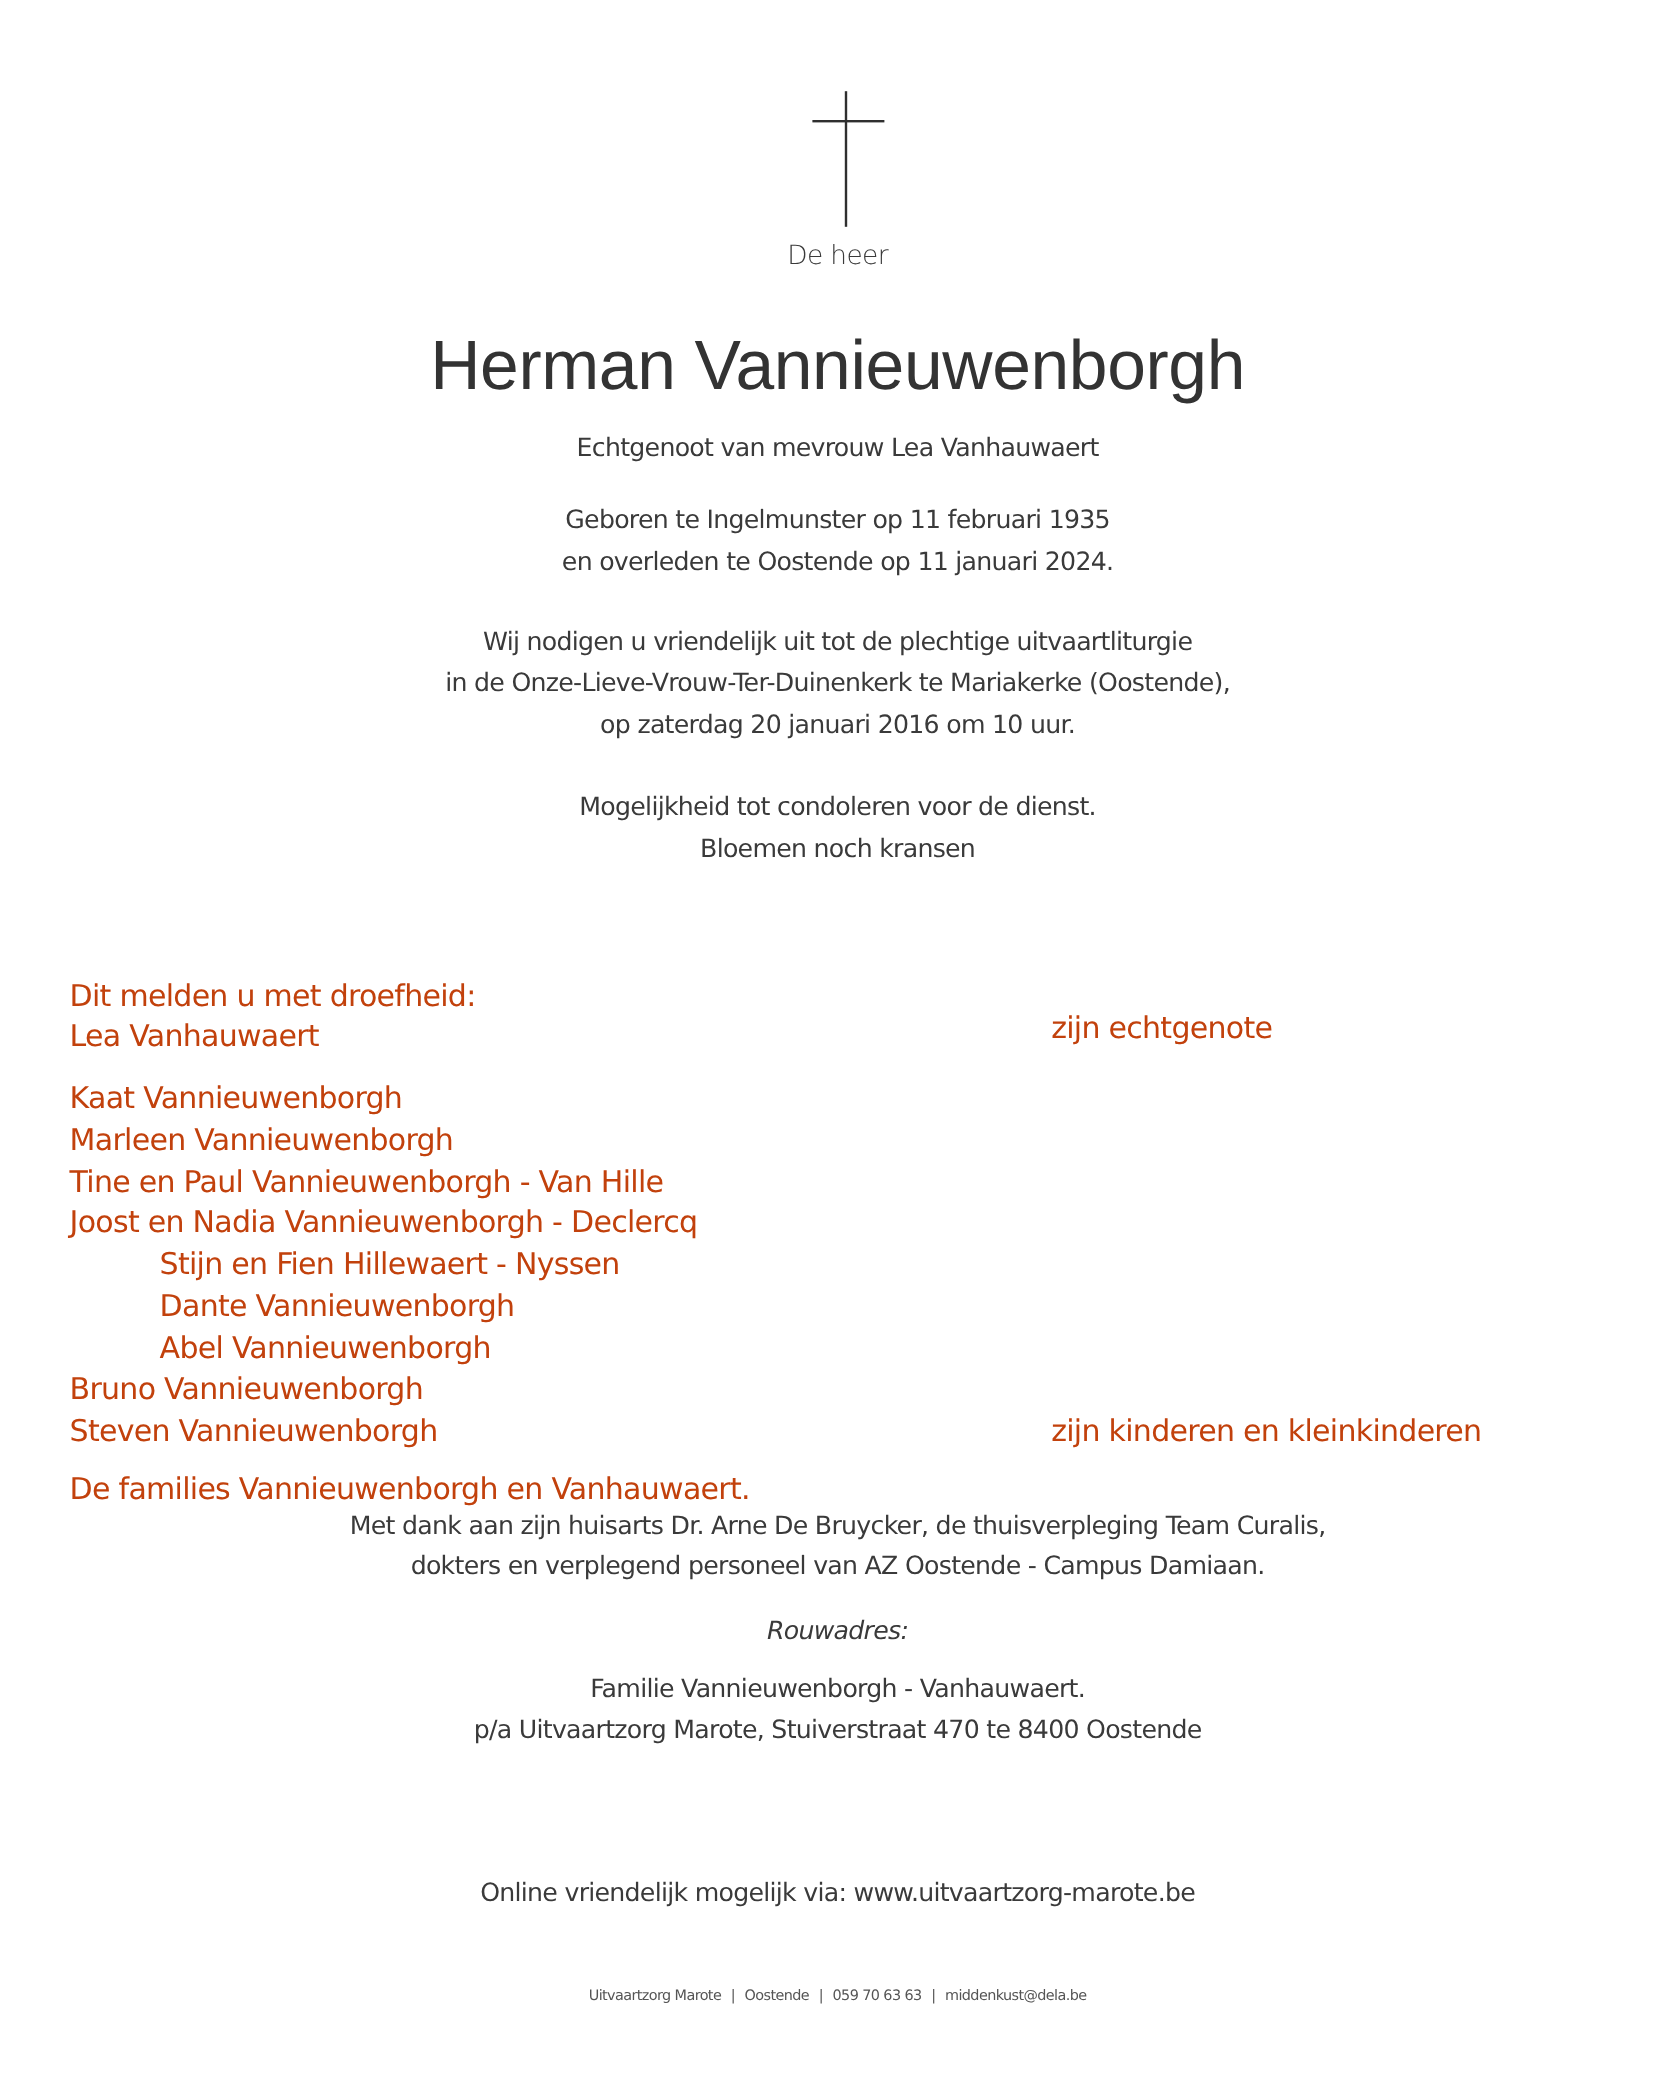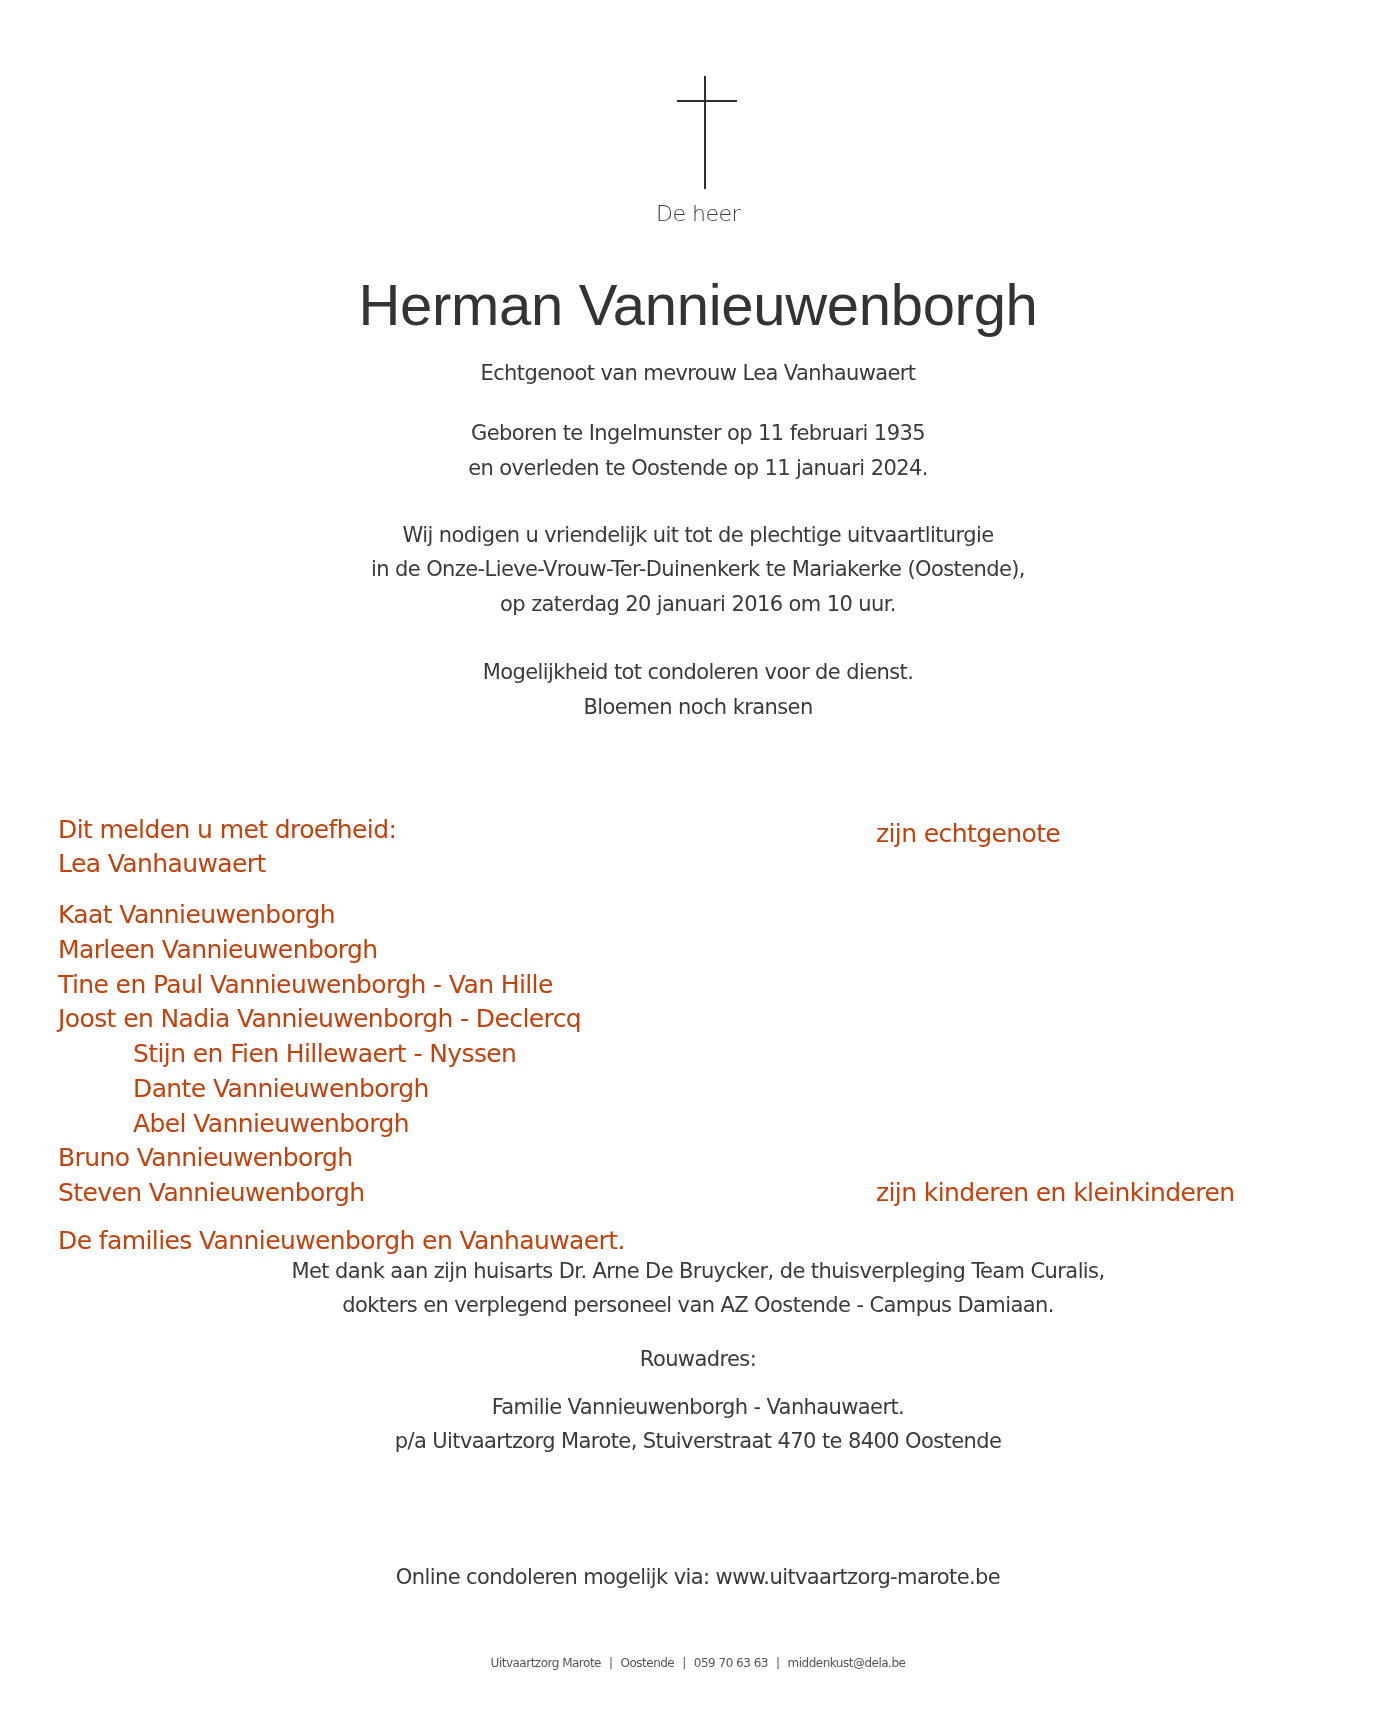--- a/index.html
+++ b/index.html
@@ -98,43 +98,43 @@
 
 <div class="center body-line" style="top:520px;">Wij nodigen u vriendelijk uit tot de plechtige uitvaartliturgie</div>
 <div class="center body-line" style="top:554px;">in de Onze-Lieve-Vrouw-Ter-Duinenkerk te Mariakerke (Oostende),</div>
 <div class="center body-line" style="top:589px;">op zaterdag 20 januari 2016 om 10 uur.</div>
 
 <div class="center body-line" style="top:657px;">Mogelijkheid tot condoleren voor de dienst.</div>
 <div class="center body-line" style="top:692px;">Bloemen noch kransen</div>
 
 <div class="abs list-line" style="left:58px; top:775px;">Dit melden u met droefheid:</div>
 <div class="abs list-line" style="left:58px; top:809px;">Lea Vanhauwaert</div>
-<div class="abs list-line" style="left:876px; top:779px;">zijn echtgenote</div>
+<div class="abs list-line" style="left:876px; top:802px;">zijn echtgenote</div>
 
 <div>
   <div class="abs list-line" style="left:58px; top:860px;">Kaat Vannieuwenborgh</div>
   <div class="abs list-line" style="left:58px; top:895px;">Marleen Vannieuwenborgh</div>
   <div class="abs list-line" style="left:58px; top:930px;">Tine en Paul Vannieuwenborgh - Van Hille</div>
   <div class="abs list-line" style="left:58px; top:964px;">Joost en Nadia Vannieuwenborgh - Declercq</div>
   <div class="abs list-line" style="left:133px; top:999px;">Stijn en Fien Hillewaert - Nyssen</div>
   <div class="abs list-line" style="left:133px; top:1034px;">Dante Vannieuwenborgh</div>
   <div class="abs list-line" style="left:133px; top:1069px;">Abel Vannieuwenborgh</div>
   <div class="abs list-line" style="left:58px; top:1103px;">Bruno Vannieuwenborgh</div>
   <div class="abs list-line" style="left:58px; top:1138px;">Steven Vannieuwenborgh</div>
 </div>
 <div class="abs list-line" style="left:876px; top:1138px;">zijn kinderen en kleinkinderen</div>
 
 <div class="abs list-line" style="left:58px; top:1186px;">De families Vannieuwenborgh en Vanhauwaert.</div>
 
 <div class="center body-line" style="top:1256px;">Met dank aan zijn huisarts Dr. Arne De Bruycker, de thuisverpleging Team Curalis,</div>
 <div class="center body-line" style="top:1290px;">dokters en verplegend personeel van AZ Oostende - Campus Damiaan.</div>
 
-<div class="center body-line" style="top:1344px;">Rouwadres:</div>
+<div class="center body-line" style="top:1344px;font-style:italic;">Rouwadres:</div>
 <div class="center body-line" style="top:1392px;">Familie Vannieuwenborgh - Vanhauwaert.</div>
 <div class="center body-line" style="top:1426px;">p/a Uitvaartzorg Marote, Stuiverstraat 470 te 8400 Oostende</div>
 
 <div class="center body-line" style="top:1562px;">
-  <span>Online condoleren mogelijk via: </span><a class="link">www.uitvaartzorg-marote.be</a>
+  <span>Online vriendelijk mogelijk via: </span><a class="link">www.uitvaartzorg-marote.be</a>
 </div>
 
 <div class="center footer-line" style="top:1652px;">
   <span>Uitvaartzorg Marote</span><span class="sep">|</span><span>Oostende</span><span class="sep">|</span><span>059 70 63 63</span><span class="sep">|</span><span>middenkust@dela.be</span>
 </div>
 
 </body></html>

